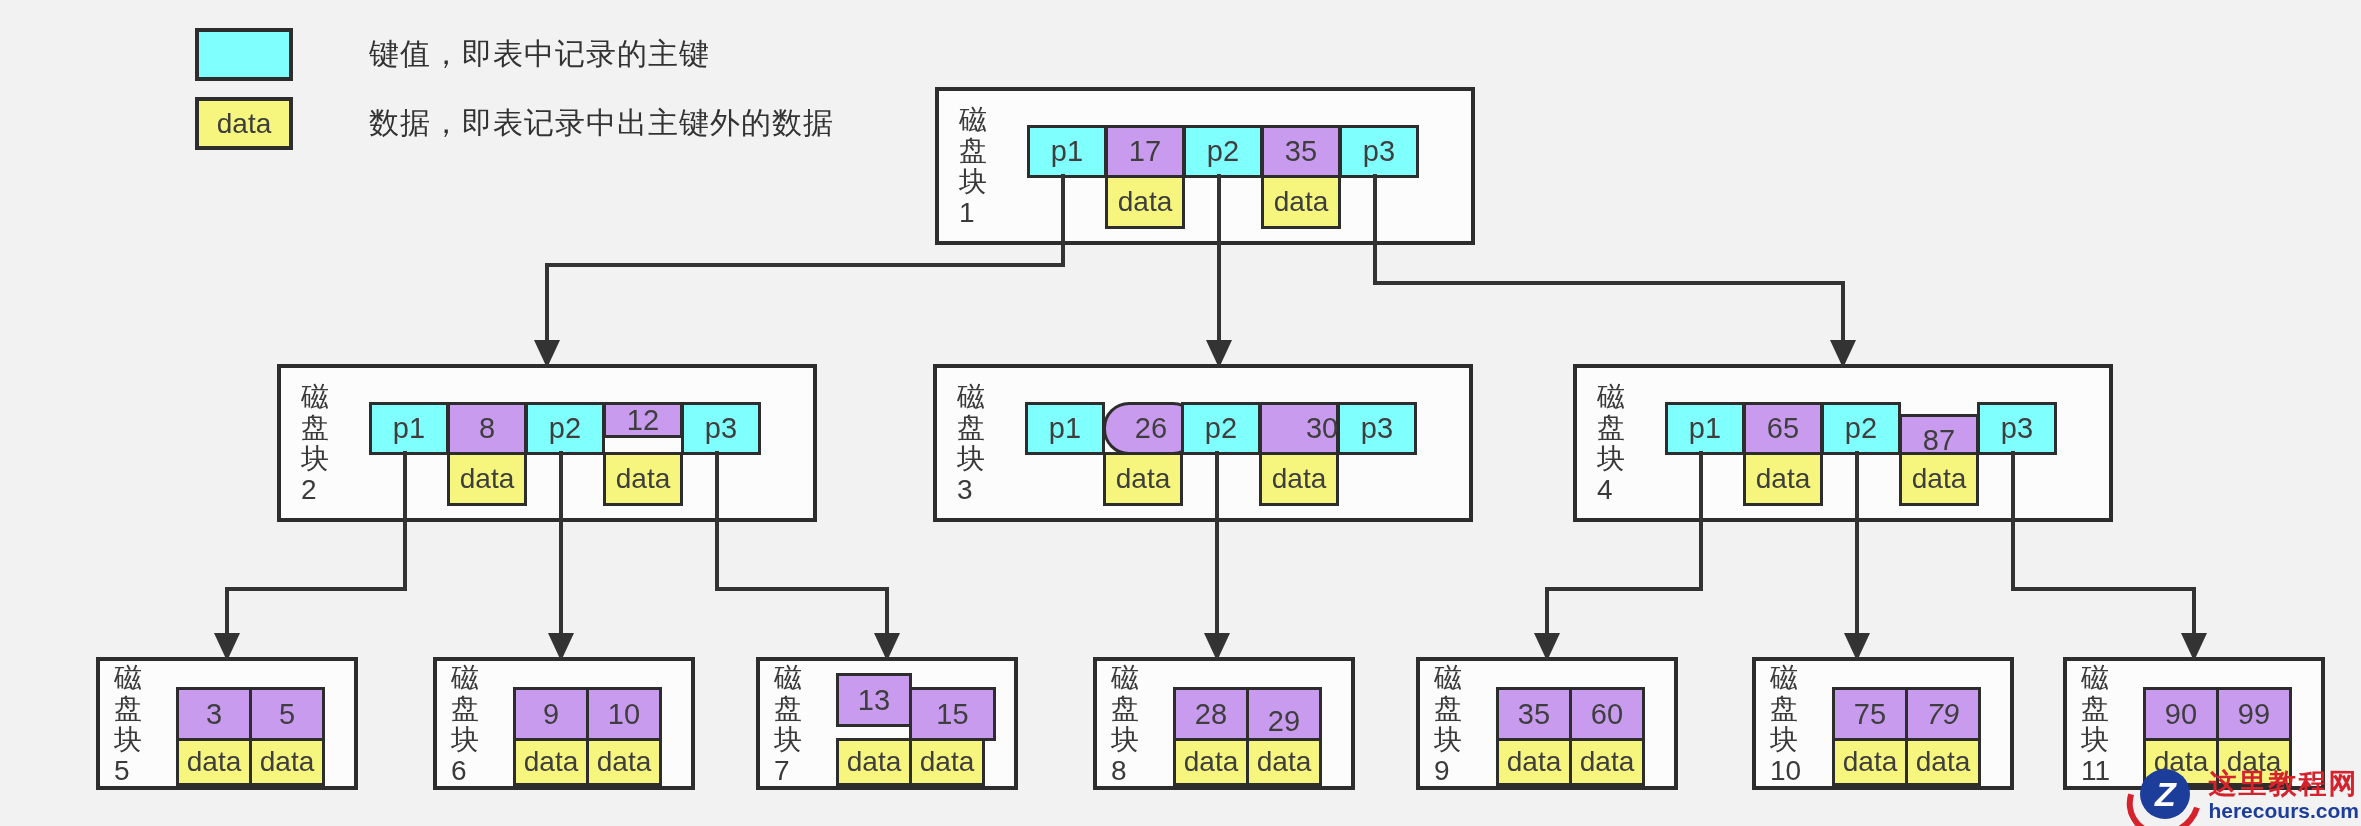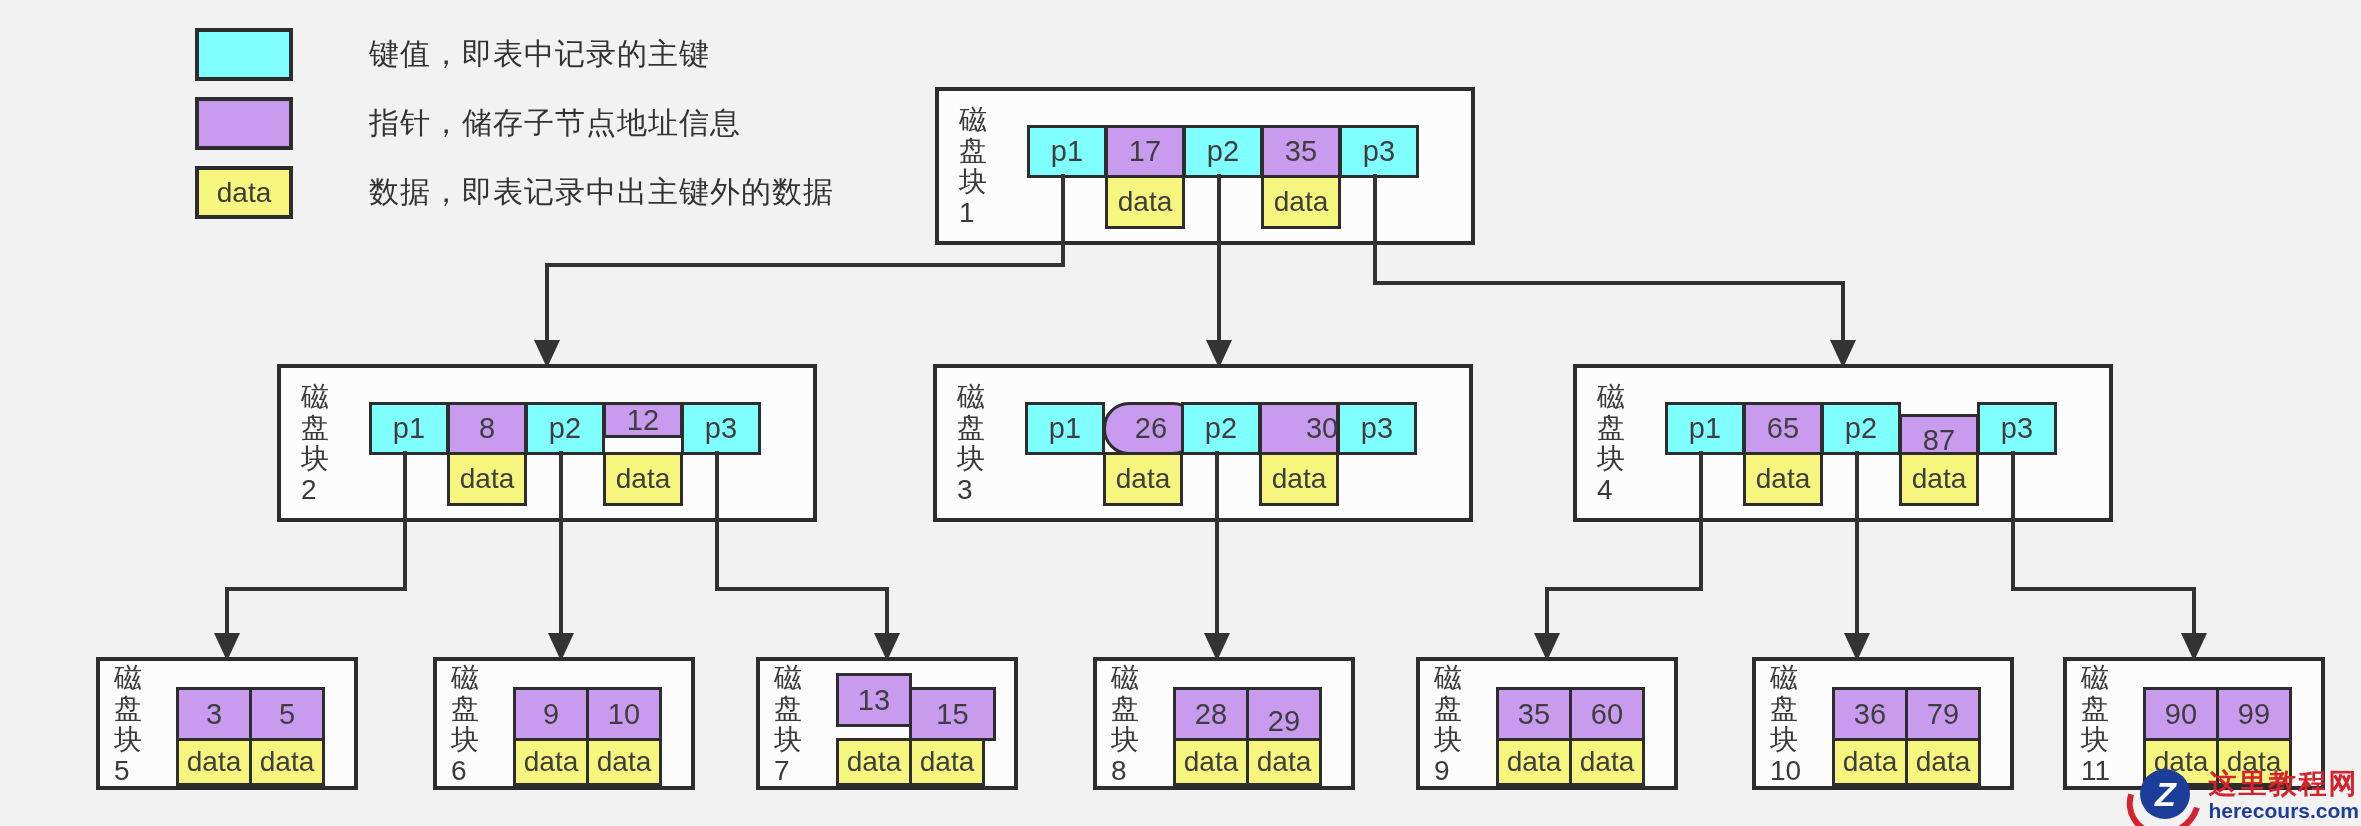--- a/index.html
+++ b/index.html
@@ -84,24 +84,20 @@
 <body>
 
 <div class="canvas">
 
   <div class="legend">
     <div class="legend-row">
       <span class="swatch key"></span>
       <span class="legend-label">键值，即表中记录的主键</span>
     </div>
     <div class="legend-row">
-      <span class="swatch pointer"></span>
-      <span class="legend-label">指针，储存子节点地址信息</span>
-    </div>
-    <div class="legend-row">
       <span class="swatch data">data</span>
       <span class="legend-label">数据，即表记录中出主键外的数据</span>
     </div>
   </div>
 
   <div id="nodes">
       <div class="node internal" style="left: 935px; top: 87px; width: 540px; height: 158px;">
         <div class="node-label">
           <span>磁</span>
           <span>盘</span>
@@ -221,23 +217,23 @@
         <div class="cell purple" style="left: 149px; top: 26px; width: 76px; height: 54px;">60</div>
         <div class="cell yellow" style="left: 149px; top: 77px; width: 76px; height: 48px;">data</div>
       </div>
       <div class="node leaf" style="left: 1752px; top: 657px; width: 262px; height: 133px;">
         <div class="node-label">
           <span>磁</span>
           <span>盘</span>
           <span>块</span>
           <span>10</span>
         </div>
-        <div class="cell purple" style="left: 76px; top: 26px; width: 76px; height: 54px;">36</div>
-        <div class="cell yellow" style="left: 76px; top: 77px; width: 76px; height: 48px;">data</div>
-        <div class="cell purple" style="left: 149px; top: 26px; width: 76px; height: 54px;">79</div>
+        <div class="cell purple" style="left: 76px; top: 26px; width: 76px; height: 54px;">75</div>
+        <div class="cell yellow" style="left: 76px; top: 77px; width: 76px; height: 48px;">data</div>
+        <div class="cell purple" style="left: 149px; top: 26px; width: 76px; height: 54px; font-style: italic;">79</div>
         <div class="cell yellow" style="left: 149px; top: 77px; width: 76px; height: 48px;">data</div>
       </div>
       <div class="node leaf" style="left: 2063px; top: 657px; width: 262px; height: 133px;">
         <div class="node-label">
           <span>磁</span>
           <span>盘</span>
           <span>块</span>
           <span>11</span>
         </div>
         <div class="cell purple" style="left: 76px; top: 26px; width: 76px; height: 54px;">90</div>

